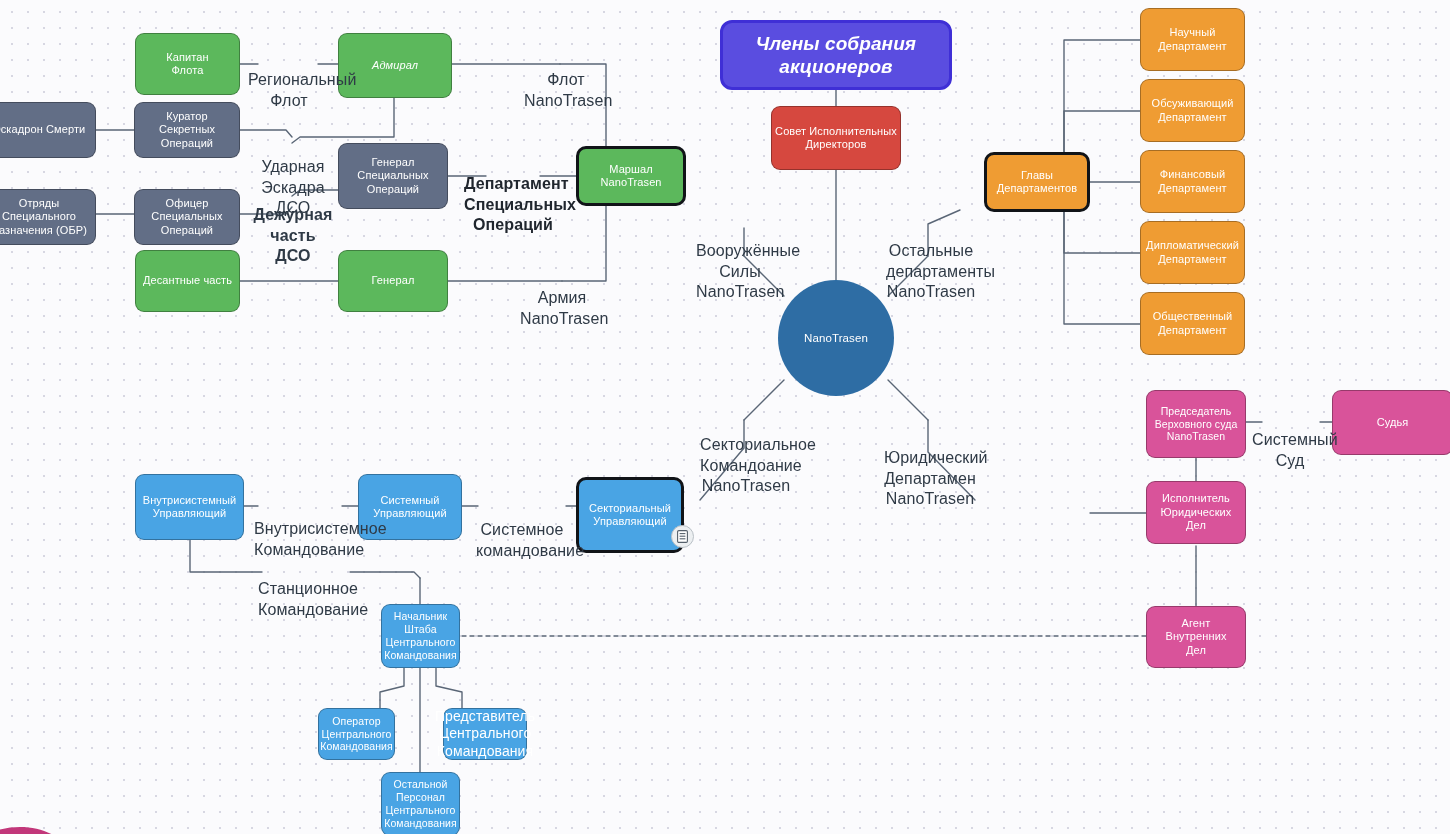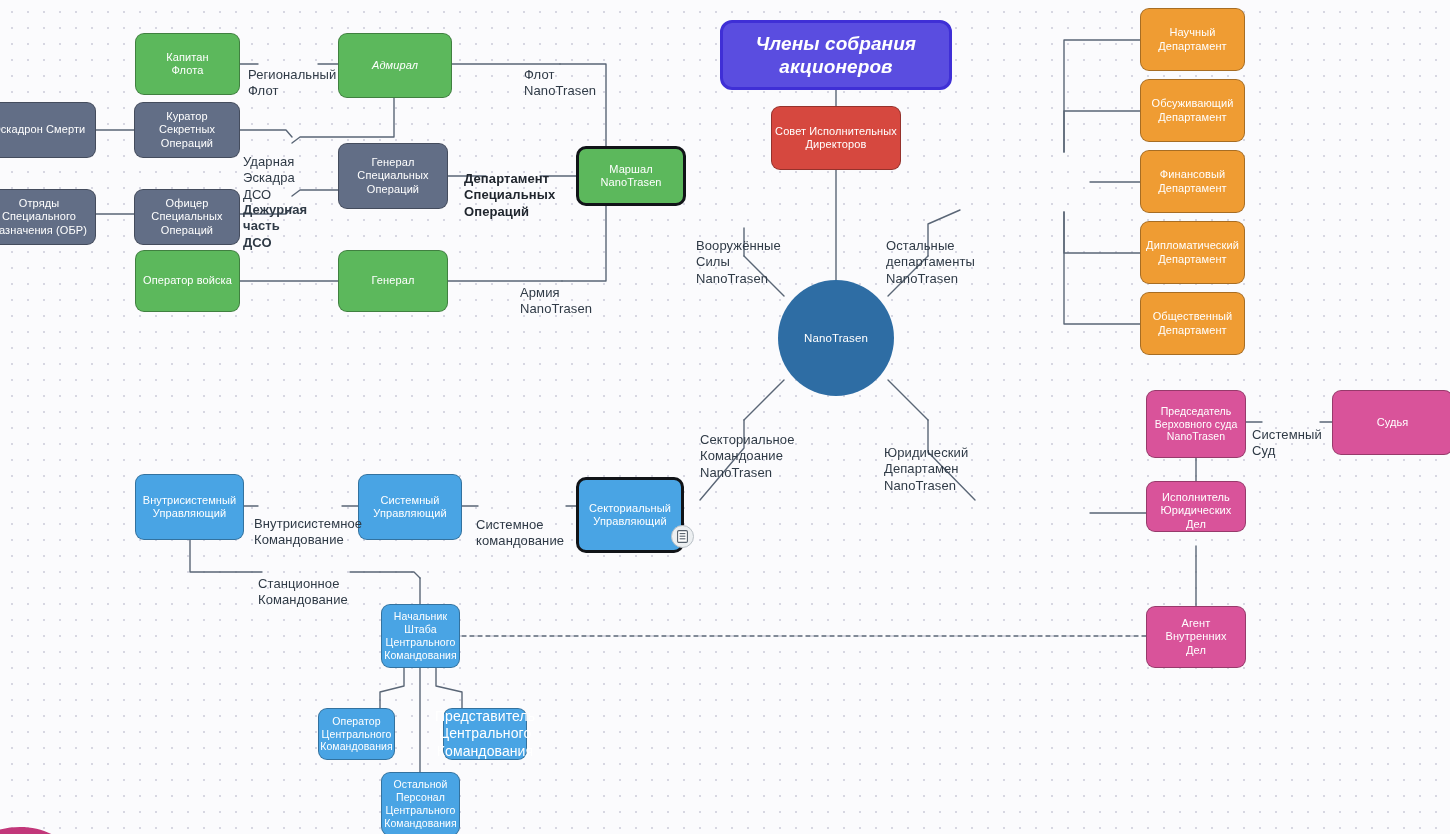--- a/index.html
+++ b/index.html
@@ -43,23 +43,23 @@
   .circle{border-radius:50%;}
 
   .title-node{
     font-size:19px;font-style:italic;font-weight:600;
     border:3px solid #3f2fd6;border-radius:12px;
   }
 
   .edge-label{
     position:absolute;
     color:#2f3a46;
-    font-size:13px;
+    font-size:16px;
     line-height:1.28;
-    text-align:left;
+    text-align:center;
     white-space:pre-line;
     z-index:4;
     letter-spacing:.1px;
   }
   .edge-label.bold{font-weight:700;color:#20262e;}
 
   .note-badge{
     position:absolute;
     width:21px;height:21px;border-radius:50%;
     background:#eceff1;border:1px solid #b9c0c6;
@@ -202,32 +202,36 @@
 Назначения (ОБР)</span>
   </div>
 
   <div class="node n-slate thin" style="left:134px;top:189px;width:106px;height:56px;font-size:11px;">
     <span>Офицер
 Специальных
 Операций</span>
   </div>
 
   <div class="node n-green thin" style="left:135px;top:250px;width:105px;height:62px;font-size:11px;">
-    <span>Оператор войска</span>
+    <span>Десантные часть</span>
   </div>
 
   <div class="node n-green thin" style="left:338px;top:250px;width:110px;height:62px;font-size:11px;">
     <span>Генерал</span>
   </div>
 
   <div class="node n-green sel" style="left:576px;top:146px;width:110px;height:60px;font-size:11px;">
     <span>Маршал
 NanoTrasen</span>
   </div>
 
+  <div class="node n-orange sel" style="left:984px;top:152px;width:106px;height:60px;font-size:11px;">
+    <span>Главы
+Департаментов</span>
+  </div>
 
   <div class="node n-orange thin" style="left:1140px;top:8px;width:105px;height:63px;font-size:11px;">
     <span>Научный
 Департамент</span>
   </div>
 
   <div class="node n-orange thin" style="left:1140px;top:79px;width:105px;height:63px;font-size:11px;">
     <span>Обсуживающий
 Департамент</span>
   </div>
@@ -251,21 +255,21 @@
     <span>Председатель
 Верховного суда
 NanoTrasen</span>
   </div>
 
   <div class="node n-pink thin" style="left:1332px;top:390px;width:121px;height:65px;font-size:11px;">
     <span>Судья</span>
   </div>
 
 
-  <div class="node n-pink thin" style="left:1146px;top:481px;width:100px;height:51px;font-size:11px;align-items:flex-end;">
+  <div class="node n-pink thin" style="left:1146px;top:481px;width:100px;height:63px;font-size:11px;">
     <span>Исполнитель
 Юридических
 Дел</span>
   </div>
 
   <div class="node n-pink thin" style="left:1146px;top:606px;width:100px;height:62px;font-size:11px;">
     <span>Агент
 Внутренних
 Дел</span>
   </div>

